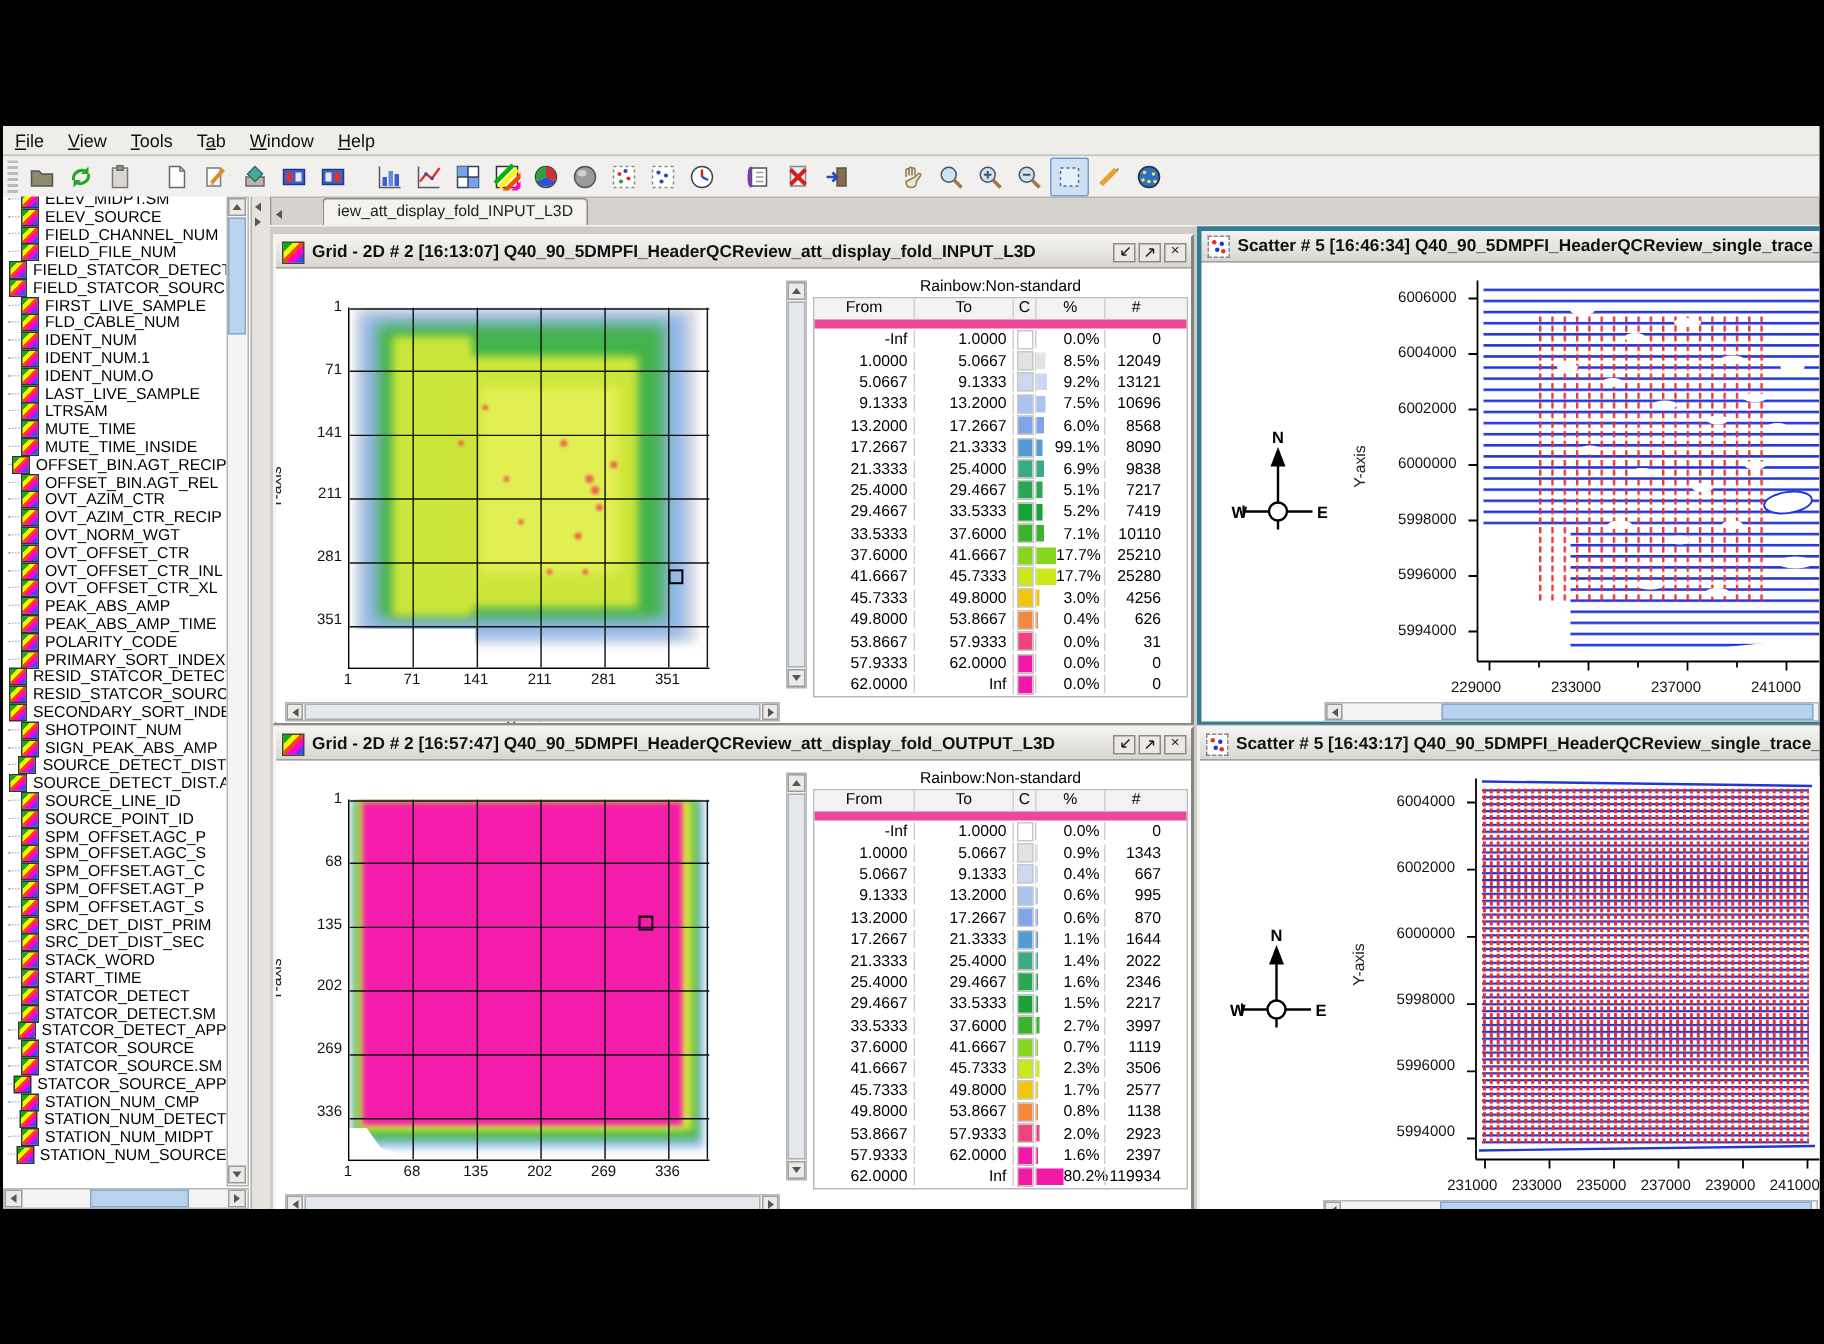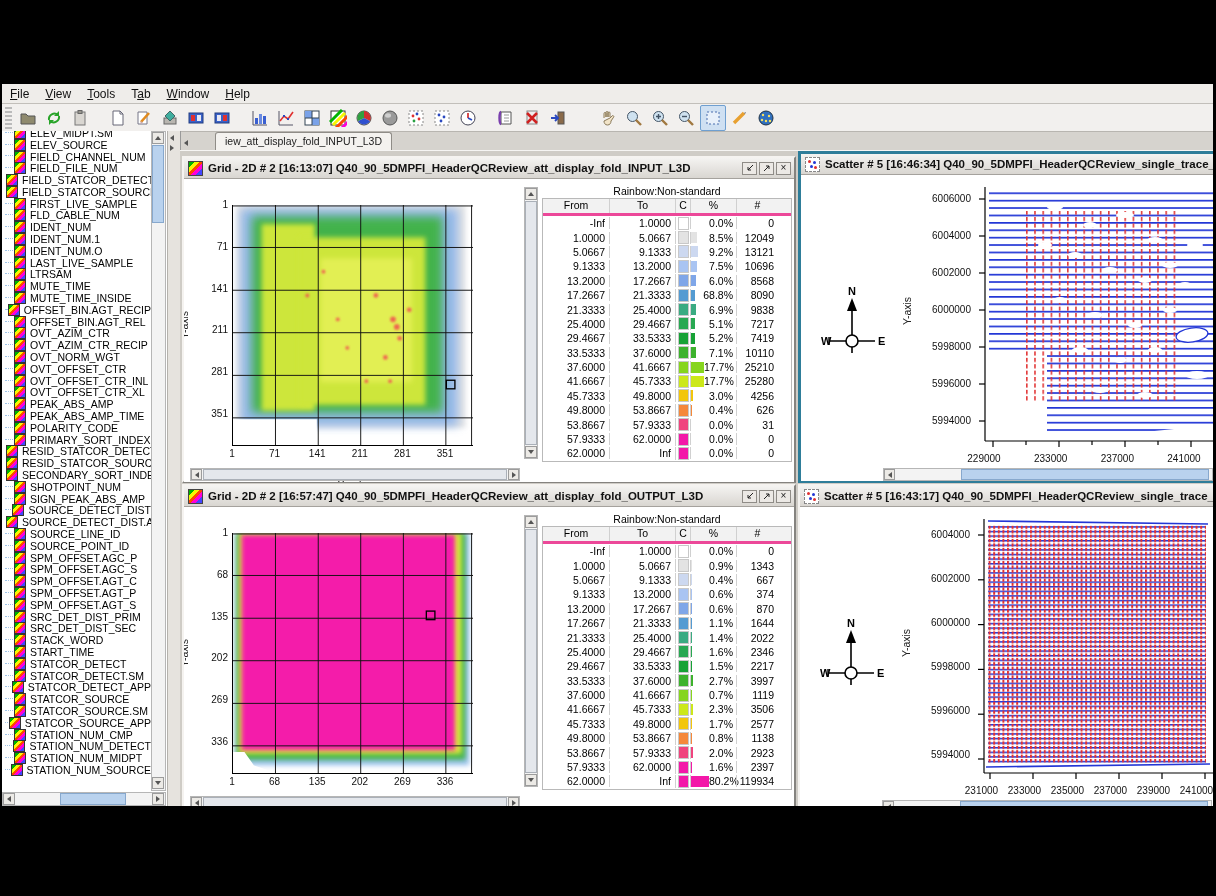--- a/index.html
+++ b/index.html
@@ -67,21 +67,21 @@
   .yticks{position:absolute;display:flex;flex-direction:column;justify-content:space-between;align-items:flex-end;}
   .yticks .tick{font-size:10px;color:#111;line-height:10px;}
   .xticks{position:absolute;display:flex;justify-content:space-between;}
   .xticks .tick{font-size:10px;color:#111;text-align:center;}
   .plotbox{position:absolute;background:#fff;}
   .gridplot{border-left:1px solid #000;border-bottom:1px solid #000;}
   
   .ctable{position:absolute;font-size:10.5px;color:#000;}
   .ct-title{text-align:center;height:13px;line-height:13px;}
   .ct-grid{border:1px solid #b9b9b9;}
-  .ct-head{display:flex;height:14px;background:#f2f2f2;border-bottom:3px solid #ec4899;font-size:10.5px;}
+  .ct-head{display:flex;height:14px;background:#f2f2f2;border-bottom:6px solid #ec4899;font-size:10.5px;}
   .ct-head span{text-align:center;}
   .trow{display:flex;height:14.4px;align-items:center;}
   .c-from{width:66px;text-align:right;padding-right:4px;box-sizing:border-box;}
   .c-to{width:66px;text-align:right;padding-right:4px;border-left:1px solid #d0d0d0;box-sizing:border-box;}
   .c-chipcol{width:15px;border-left:1px solid #d0d0d0;box-sizing:border-box;display:flex;justify-content:center;}
   .c-chip{width:9px;height:11px;border:1px solid #c8c8c8;}
   .c-pct{width:46px;border-left:1px solid #d0d0d0;box-sizing:border-box;display:flex;align-items:center;}
   .c-bar{height:11px;flex:0 0 auto;}
   .c-pcttxt{margin-left:auto;padding-right:3px;}
   .c-cnt{width:42px;text-align:right;padding-right:4px;border-left:1px solid #d0d0d0;box-sizing:border-box;}
@@ -812,21 +812,21 @@
                   <span class="c-cnt">8568</span>
                 </div>
                 <div class="trow">
                   <span class="c-from">17.2667</span>
                   <span class="c-to">21.3333</span>
                   <span class="c-chipcol">
                     <span class="c-chip" style="background: rgb(84, 155, 210);"></span>
                   </span>
                   <span class="c-pct">
                     <span class="c-bar" style="background: rgb(84, 155, 210); width: 4px;"></span>
-                    <span class="c-pcttxt">68.8%</span>
+                    <span class="c-pcttxt">99.1%</span>
                   </span>
                   <span class="c-cnt">8090</span>
                 </div>
                 <div class="trow">
                   <span class="c-from">21.3333</span>
                   <span class="c-to">25.4000</span>
                   <span class="c-chipcol">
                     <span class="c-chip" style="background: rgb(58, 171, 130);"></span>
                   </span>
                   <span class="c-pct">
@@ -1090,21 +1090,21 @@
                 <div class="trow">
                   <span class="c-from">9.1333</span>
                   <span class="c-to">13.2000</span>
                   <span class="c-chipcol">
                     <span class="c-chip" style="background: rgb(169, 196, 242);"></span>
                   </span>
                   <span class="c-pct">
                     <span class="c-bar" style="background: rgb(169, 196, 242); width: 1px;"></span>
                     <span class="c-pcttxt">0.6%</span>
                   </span>
-                  <span class="c-cnt">374</span>
+                  <span class="c-cnt">995</span>
                 </div>
                 <div class="trow">
                   <span class="c-from">13.2000</span>
                   <span class="c-to">17.2667</span>
                   <span class="c-chipcol">
                     <span class="c-chip" style="background: rgb(127, 166, 232);"></span>
                   </span>
                   <span class="c-pct">
                     <span class="c-bar" style="background: rgb(127, 166, 232); width: 1px;"></span>
                     <span class="c-pcttxt">0.6%</span>

